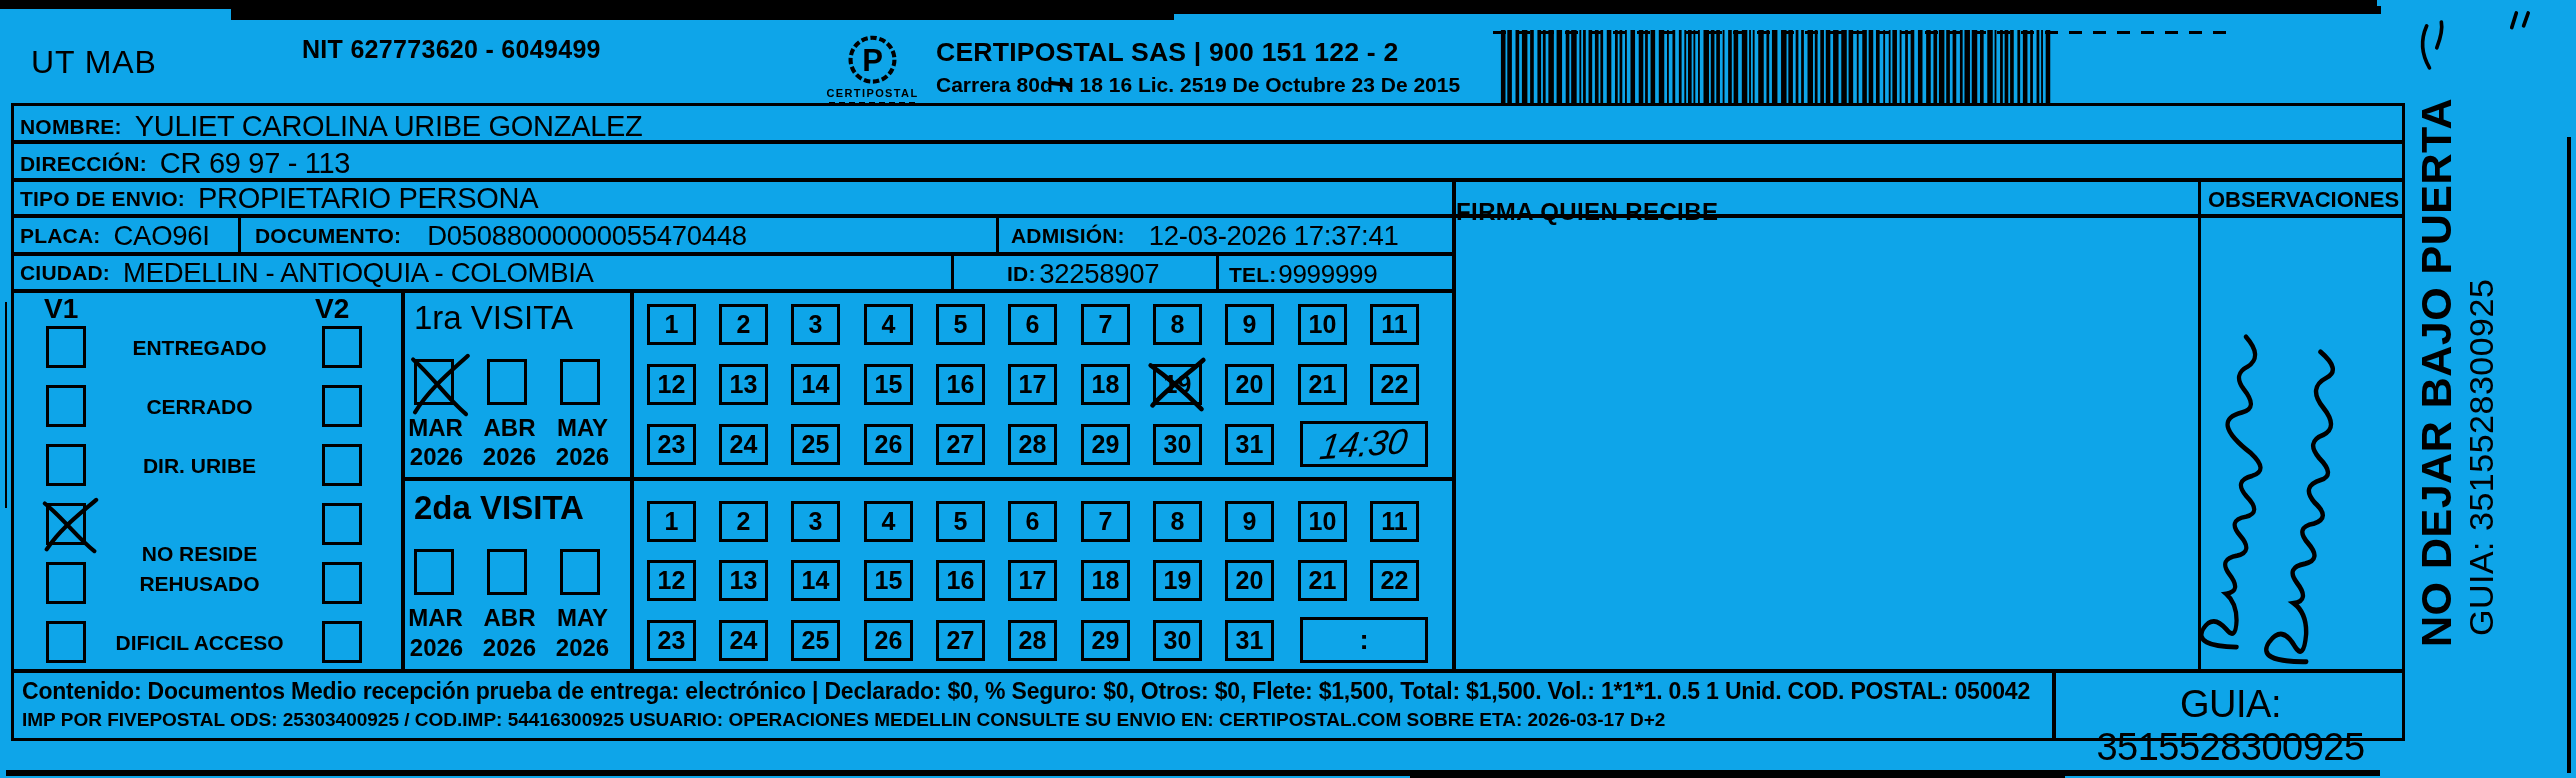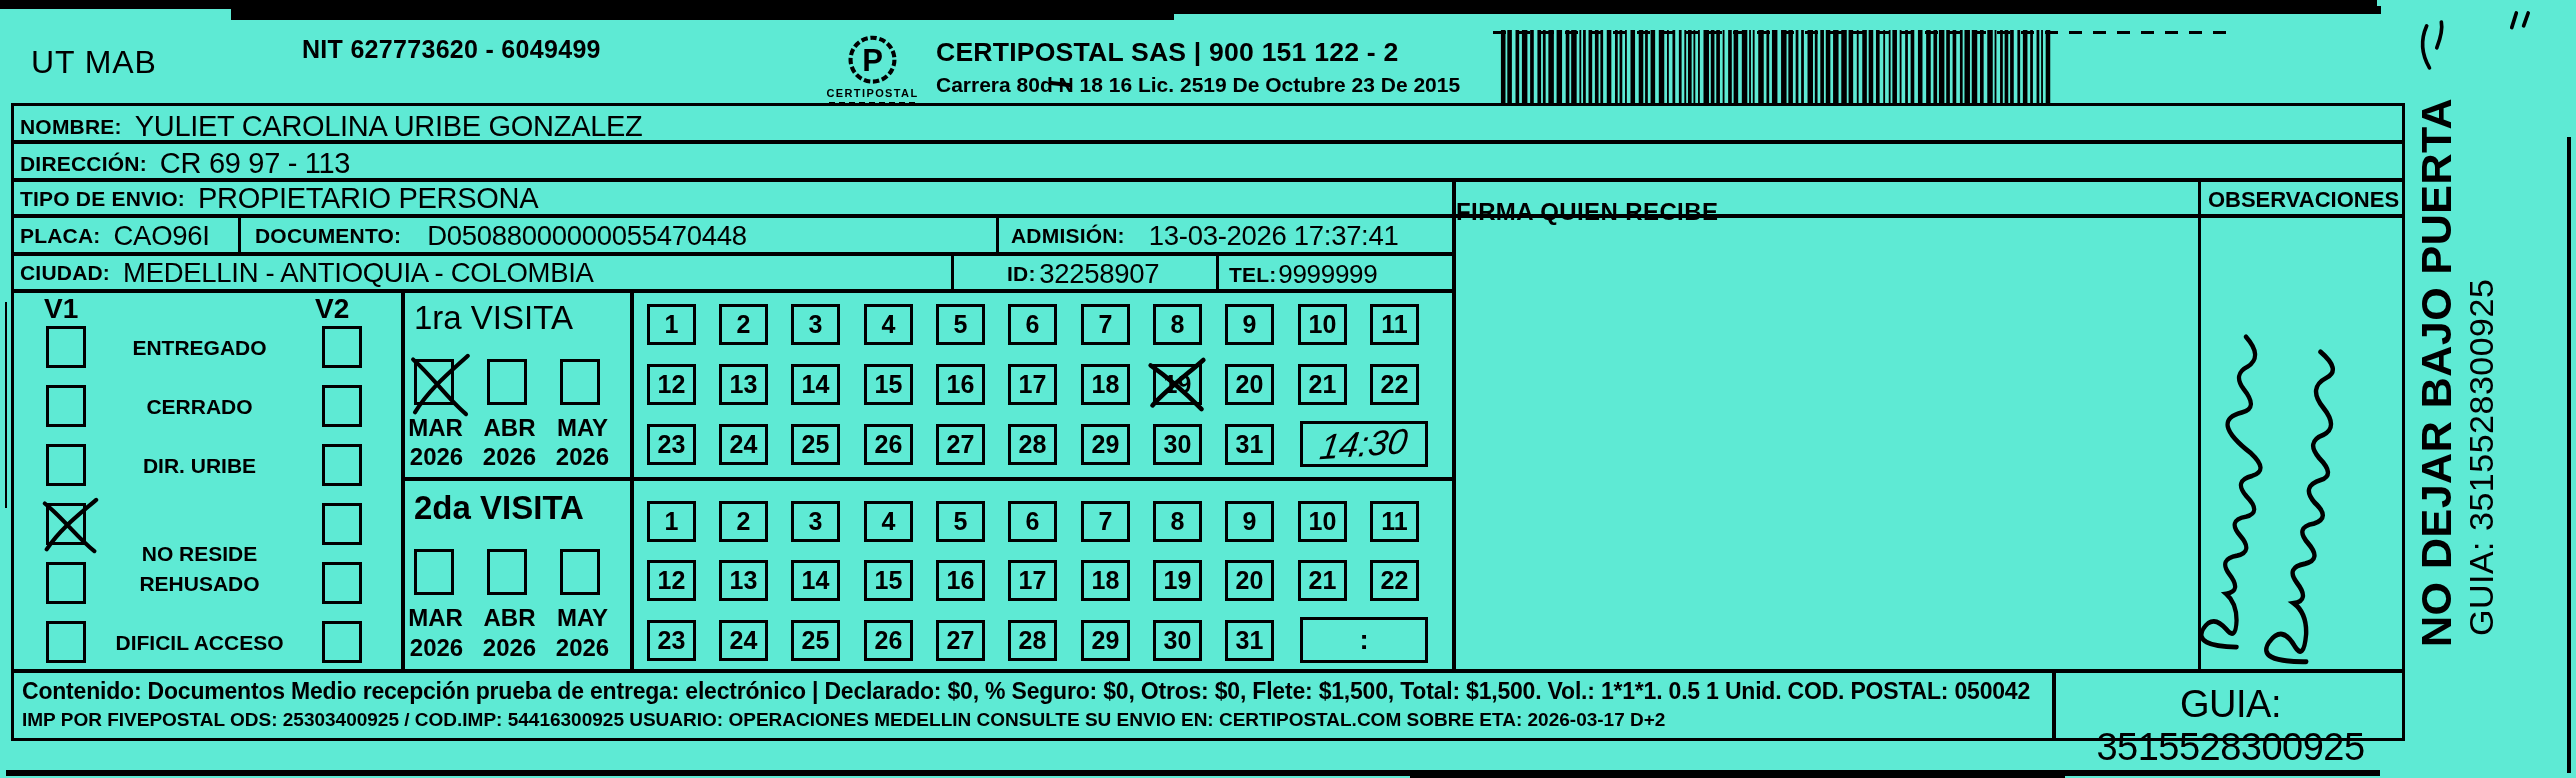--- a/index.html
+++ b/index.html
@@ -1,16 +1,16 @@
 <!DOCTYPE html>
 <html style="font-size:14.7px"><head>
 <meta charset="utf-8">
 <style>
   html,body{margin:0;padding:0;background:#e8e8e8;}
-  #page{position:relative;width:2576px;height:778px;background:#5eead4;overflow:hidden;
+  #page{position:relative;width:2576px;height:778px;background:#0ea5e9;overflow:hidden;
         font-family:"Liberation Sans",sans-serif;color:#000;}
   .abs{position:absolute;}
   .hline,.vline{position:absolute;background:#000;}
   .lbl{font-weight:bold;font-size:21px;letter-spacing:0.2px;}
   .val{font-weight:400;font-size:29px;letter-spacing:-0.3px;white-space:nowrap;}
   .row{position:absolute;white-space:nowrap;display:flex;align-items:baseline;gap:13px;}
   .cbox{position:absolute;width:40px;height:42px;border:3.7px solid #000;box-sizing:border-box;overflow:visible;}
   .daycell{position:absolute;width:49px;height:41px;border:3.7px solid #000;box-sizing:border-box;
            font-weight:bold;font-size:25px;display:flex;align-items:center;justify-content:center;overflow:visible;}
   .optlbl{position:absolute;left:84px;width:223px;text-align:center;font-weight:bold;font-size:21px;}
@@ -179,21 +179,21 @@
   <div class="row" style="left:20px;top:220px;">
     <span class="lbl" style="align-self:center;">PLACA:</span>
     <span class="val" style="font-size:27.5px;">CAO96I</span>
   </div>
   <div class="row" style="left:255px;top:220px;">
     <span class="lbl" style="align-self:center;">DOCUMENTO:</span>
     <span class="val" style="font-size:27.5px;margin-left:13px;">D05088000000055470448</span>
   </div>
   <div class="row" style="left:1011px;top:220px;">
     <span class="lbl" style="align-self:center;">ADMISIÓN:</span>
-    <span class="val" style="font-size:27.5px;margin-left:11px;">13-03-2026 17:37:41</span>
+    <span class="val" style="font-size:27.5px;margin-left:11px;">12-03-2026 17:37:41</span>
   </div>
 
   <div class="row" style="left:20px;top:257px;">
     <span class="lbl" style="align-self:center;">CIUDAD:</span>
     <span class="val" style="font-size:27.5px;">MEDELLIN - ANTIOQUIA - COLOMBIA</span>
   </div>
   <div class="row" style="left:1007px;top:258px;gap:3.7px;">
     <span class="lbl" style="align-self:center;">ID:</span>
     <span class="val" style="font-size:27.5px;">32258907</span>
   </div>

